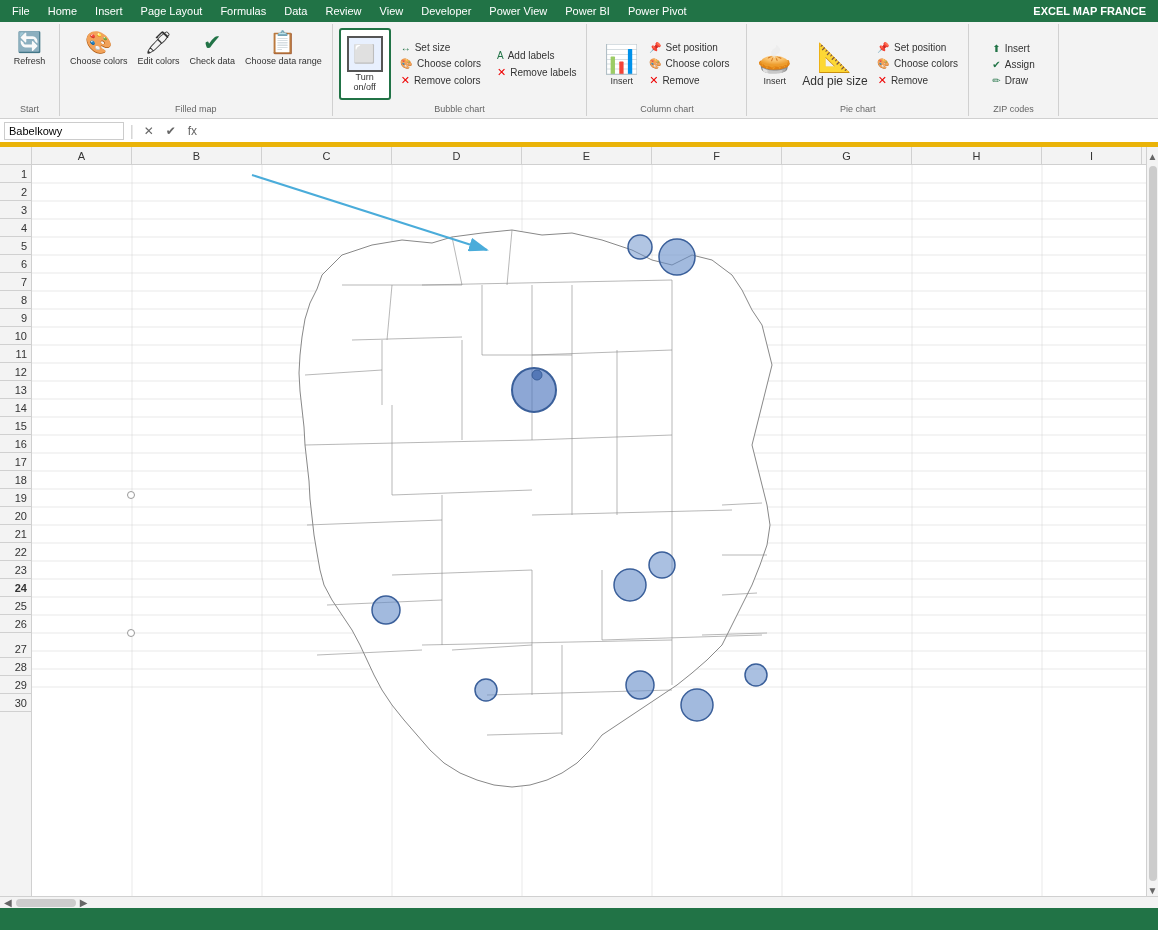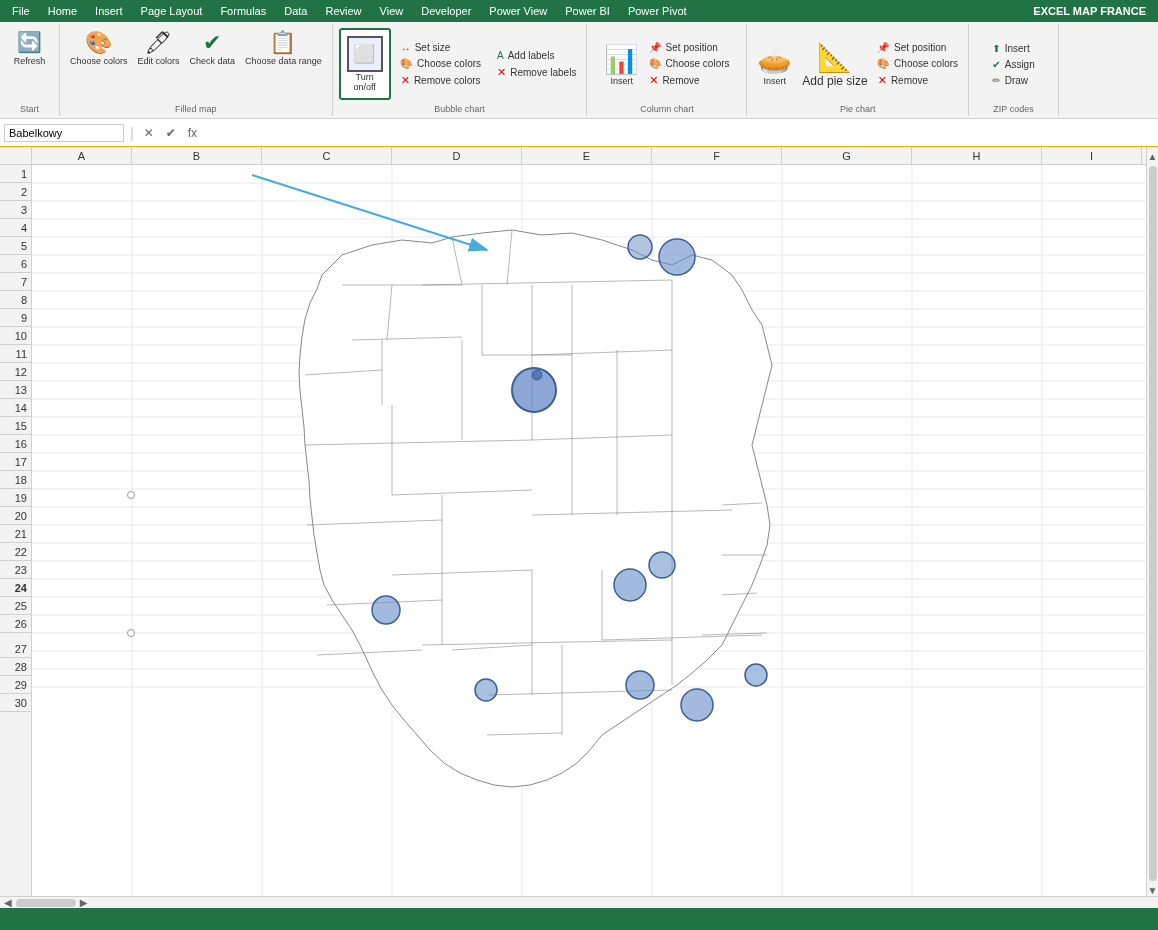--- a/index.html
+++ b/index.html
@@ -100,21 +100,21 @@
       gap: 1px;
       justify-content: center;
     }
     .x-icon { color: #e00; font-size: 11px; }
 
     
     .formula-bar {
       display: flex;
       align-items: center;
       height: 28px;
-      border-bottom: 1px solid #eab308;
+      border-bottom: 5px solid #eab308;
       padding: 0 4px;
       gap: 4px;
       background: #fff;
     }
     .name-box {
       width: 120px;
       border: 1px solid #ccc;
       padding: 2px 4px;
       font-size: 11px;
     }

